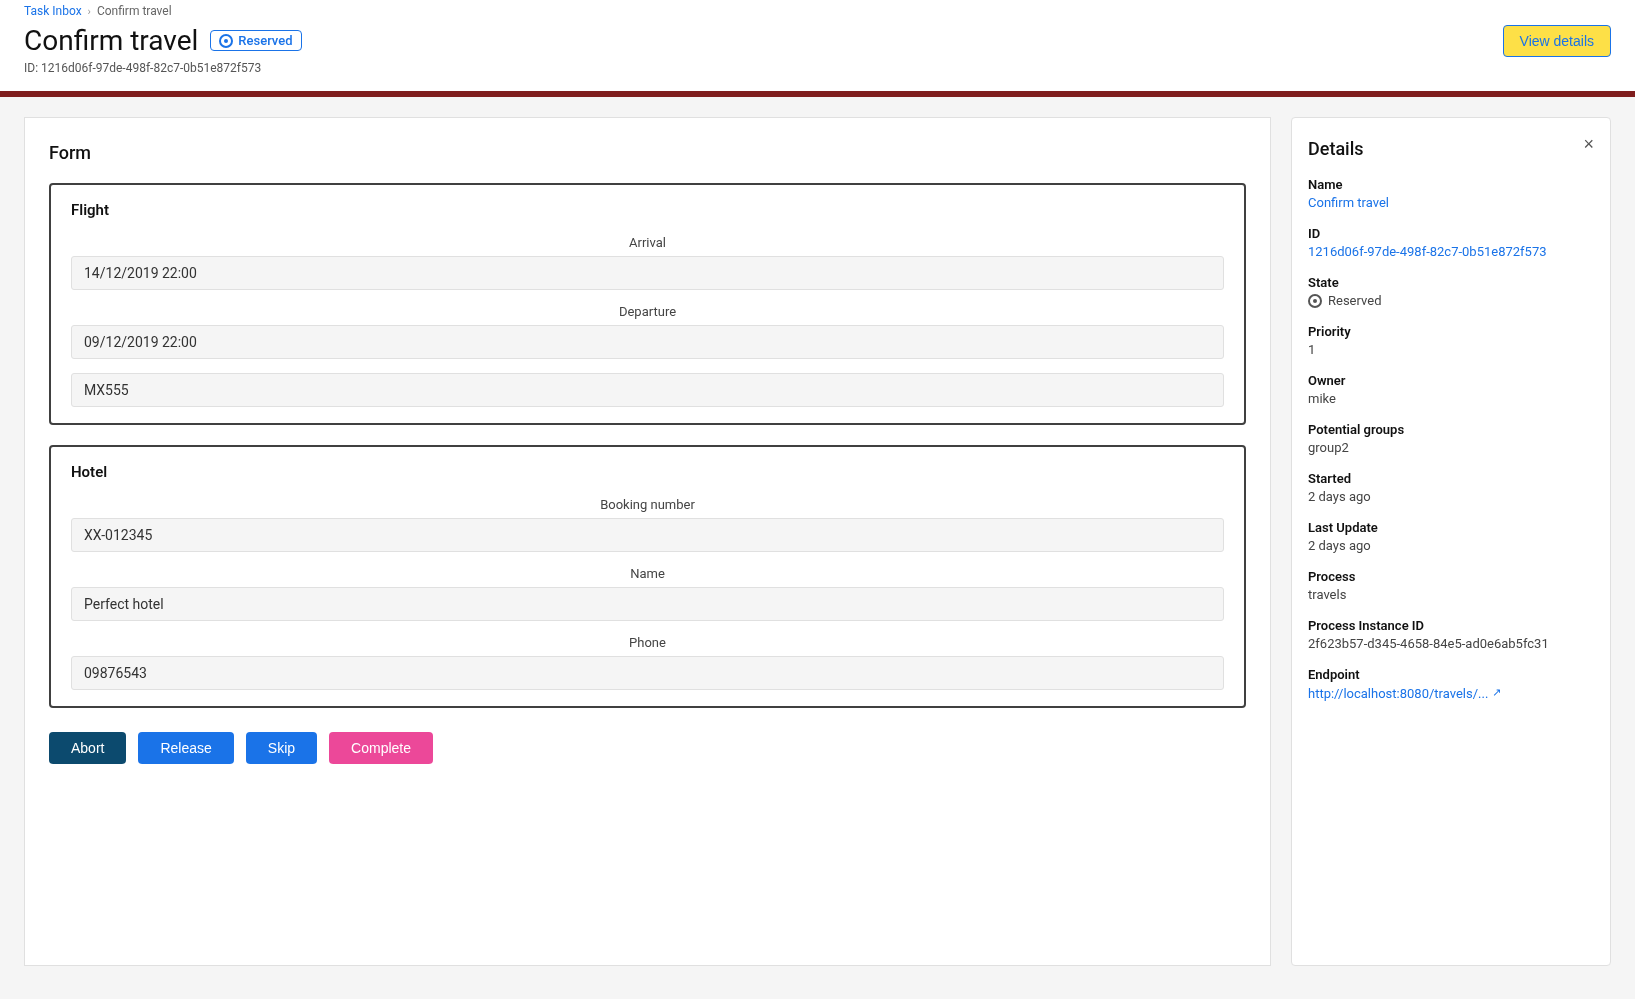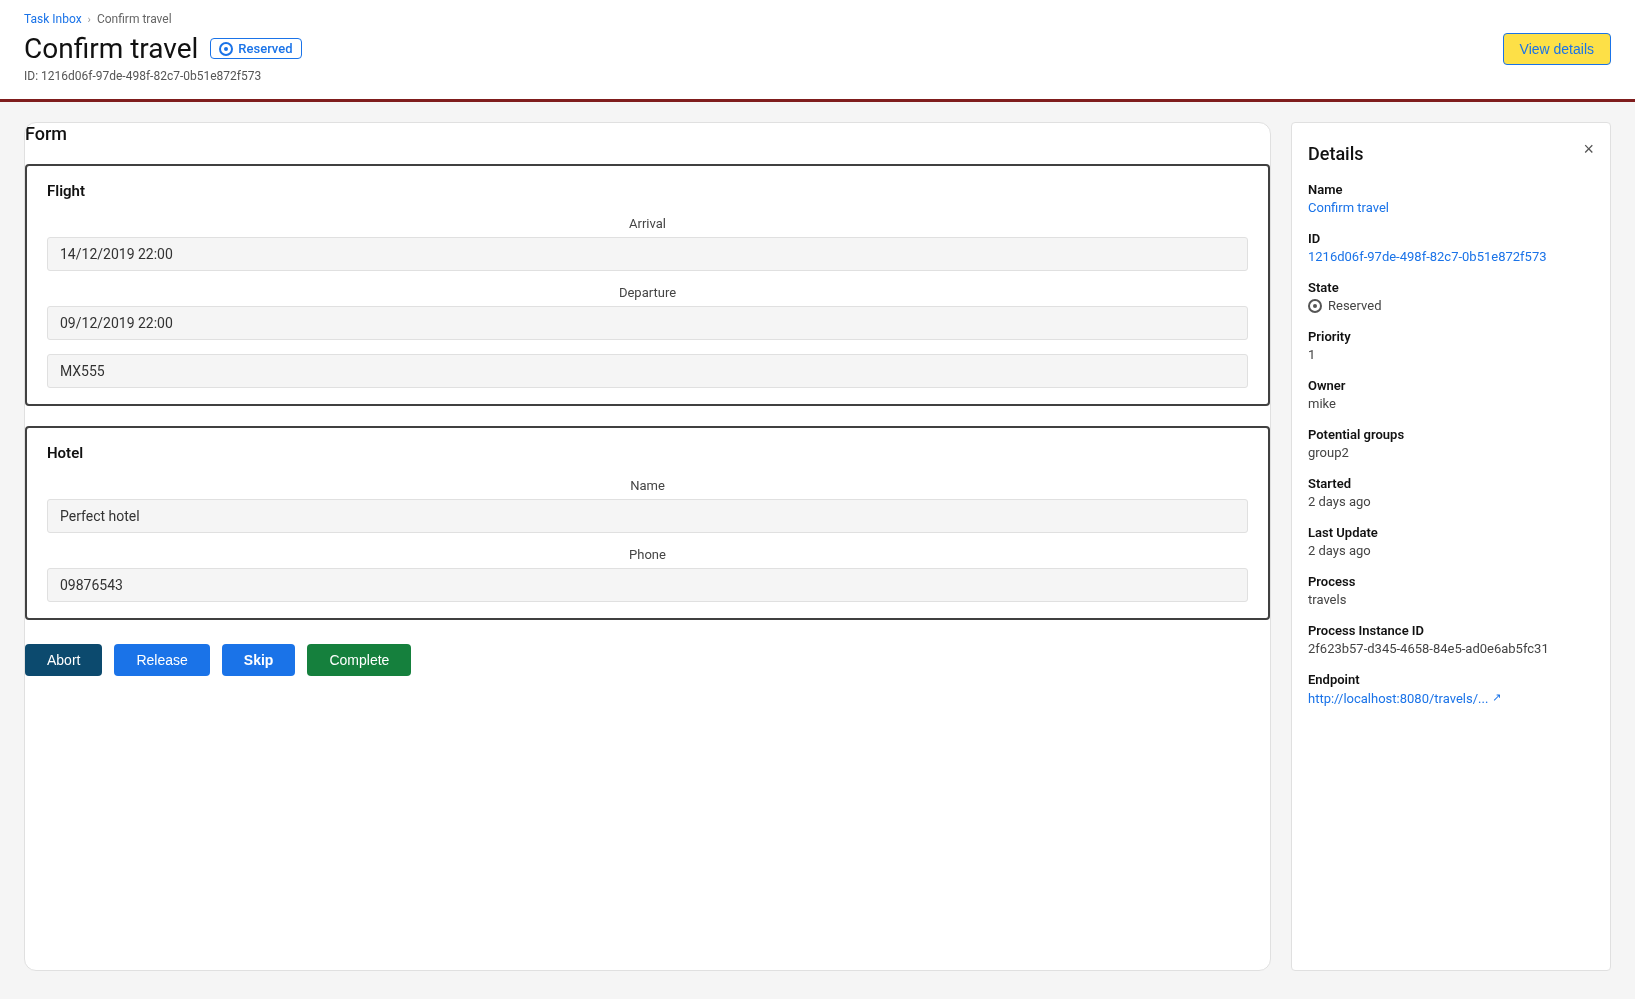--- a/index.html
+++ b/index.html
@@ -4,22 +4,22 @@
   <style>
     * { box-sizing: border-box; margin: 0; padding: 0; }
     body {
       font-family: -apple-system, BlinkMacSystemFont, 'Segoe UI', Roboto, Arial, sans-serif;
       font-size: 14px;
       color: #333;
       background: #f5f5f5;
     }
     .header-bar {
       background: #fff;
-      padding: 12px 24px 16px;
-      border-bottom: 3px solid #7f1d1d;
+      padding: 4px 24px 16px;
+      border-bottom: 6px solid #7f1d1d;
     }
     .breadcrumb {
       font-size: 12px;
       color: #666;
       margin-bottom: 6px;
       display: flex;
       align-items: center;
       gap: 6px;
     }
     .breadcrumb a {
@@ -88,22 +88,23 @@
     .main-content {
       display: flex;
       gap: 0;
       padding: 20px 24px;
       height: calc(100vh - 110px);
     }
 
     .form-panel {
       background: #fff;
       border: 1px solid #e0e0e0;
-      border-radius: 12px;
+      border-radius: 0;
       flex: 1;
+      padding: 24px;
       overflow-y: auto;
       position: relative;
     }
     .form-title {
       font-size: 18px;
       font-weight: 500;
       margin-bottom: 20px;
       color: #111;
     }
     .form-section {
@@ -145,22 +146,22 @@
     .btn {
       padding: 8px 22px;
       border-radius: 4px;
       font-size: 14px;
       cursor: pointer;
       border: none;
       font-weight: 500;
     }
     .btn-abort { background: #0c4a6e; color: #fff; }
     .btn-release { background: #1a73e8; color: #fff; }
-    .btn-skip { background: #1a73e8; color: #fff; font-weight: bold; }
-    .btn-complete { background: #15803d; color: #fff; }
+    .btn-skip { background: #1a73e8; color: #fff; }
+    .btn-complete { background: #ec4899; color: #fff; }
 
     .details-panel {
       background: #fff;
       border: 1px solid #e0e0e0;
       border-radius: 4px;
       width: 320px;
       margin-left: 20px;
       padding: 20px 16px;
       overflow-y: auto;
       flex-shrink: 0;
@@ -270,20 +271,24 @@
       </div>
 
       <div class="field-group">
         <div class="field-value">MX555</div>
       </div>
     </div>
 
     <div class="form-section">
       <div class="section-title">Hotel</div>
 
+      <div class="field-group">
+        <div class="field-label">Booking number</div>
+        <div class="field-value">XX-012345</div>
+      </div>
 
       <div class="field-group">
         <div class="field-label">Name</div>
         <div class="field-value">Perfect hotel</div>
       </div>
 
       <div class="field-group">
         <div class="field-label">Phone</div>
         <div class="field-value">09876543</div>
       </div>

